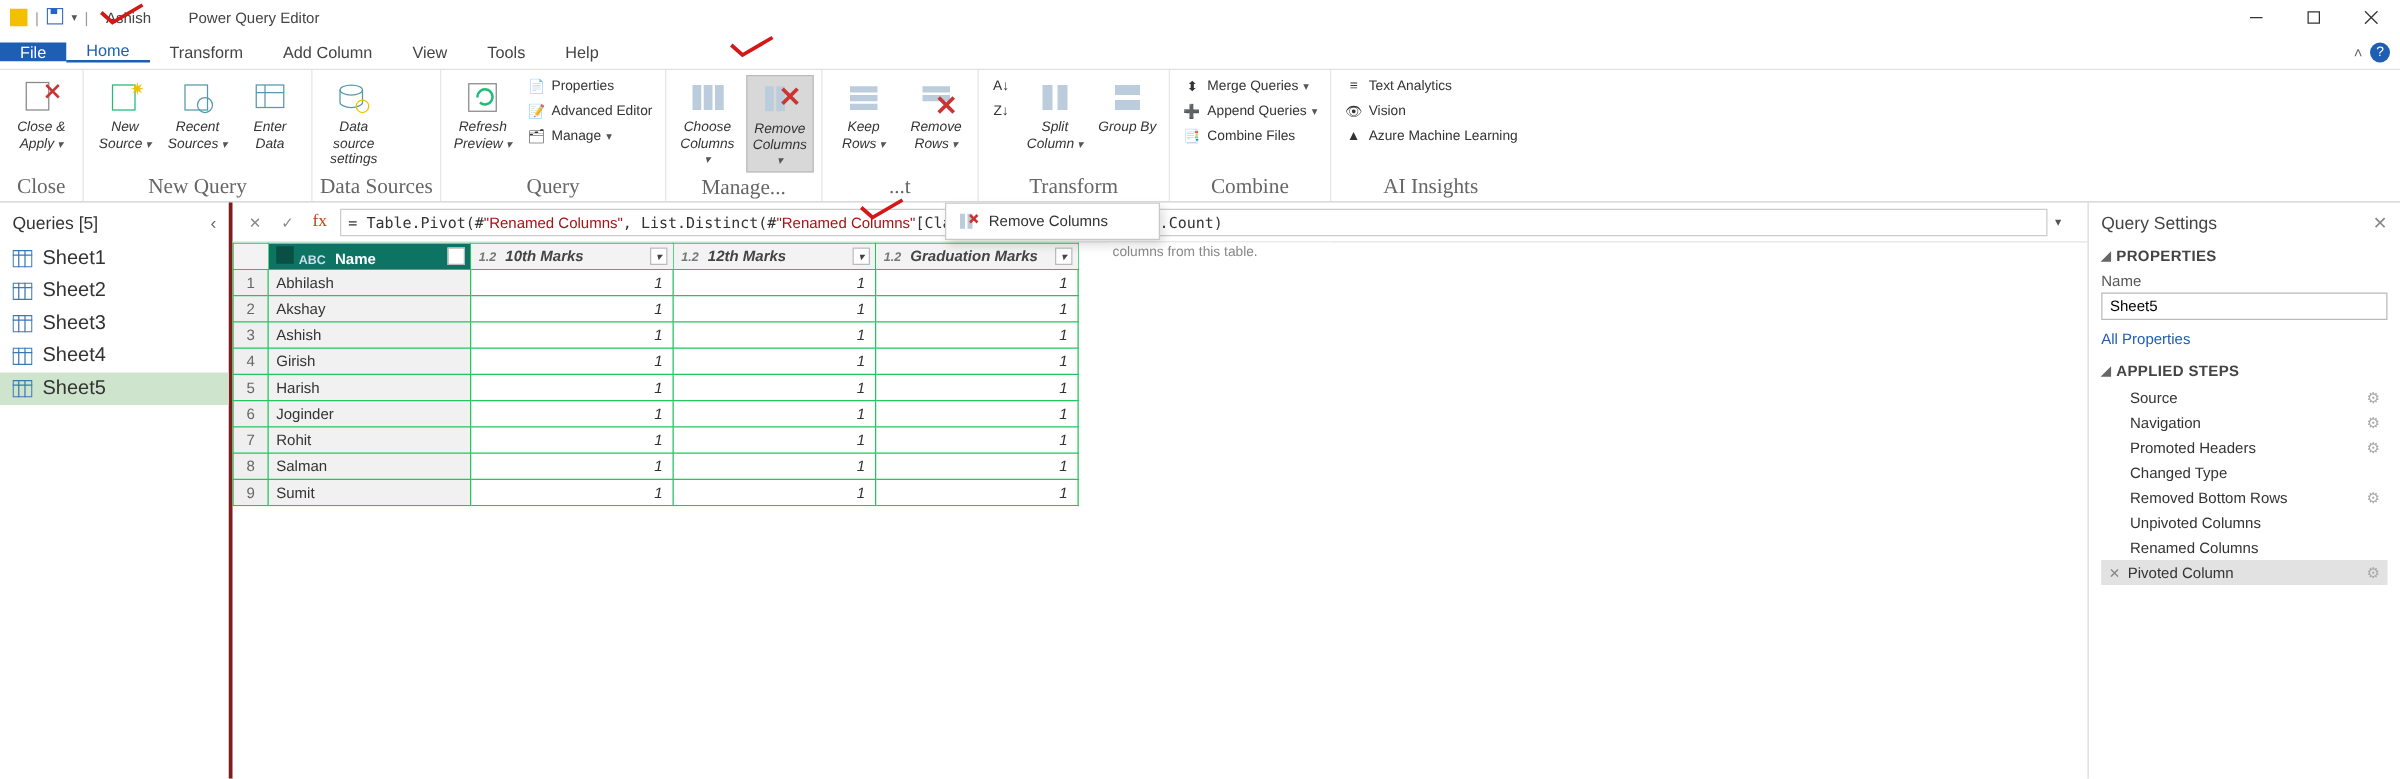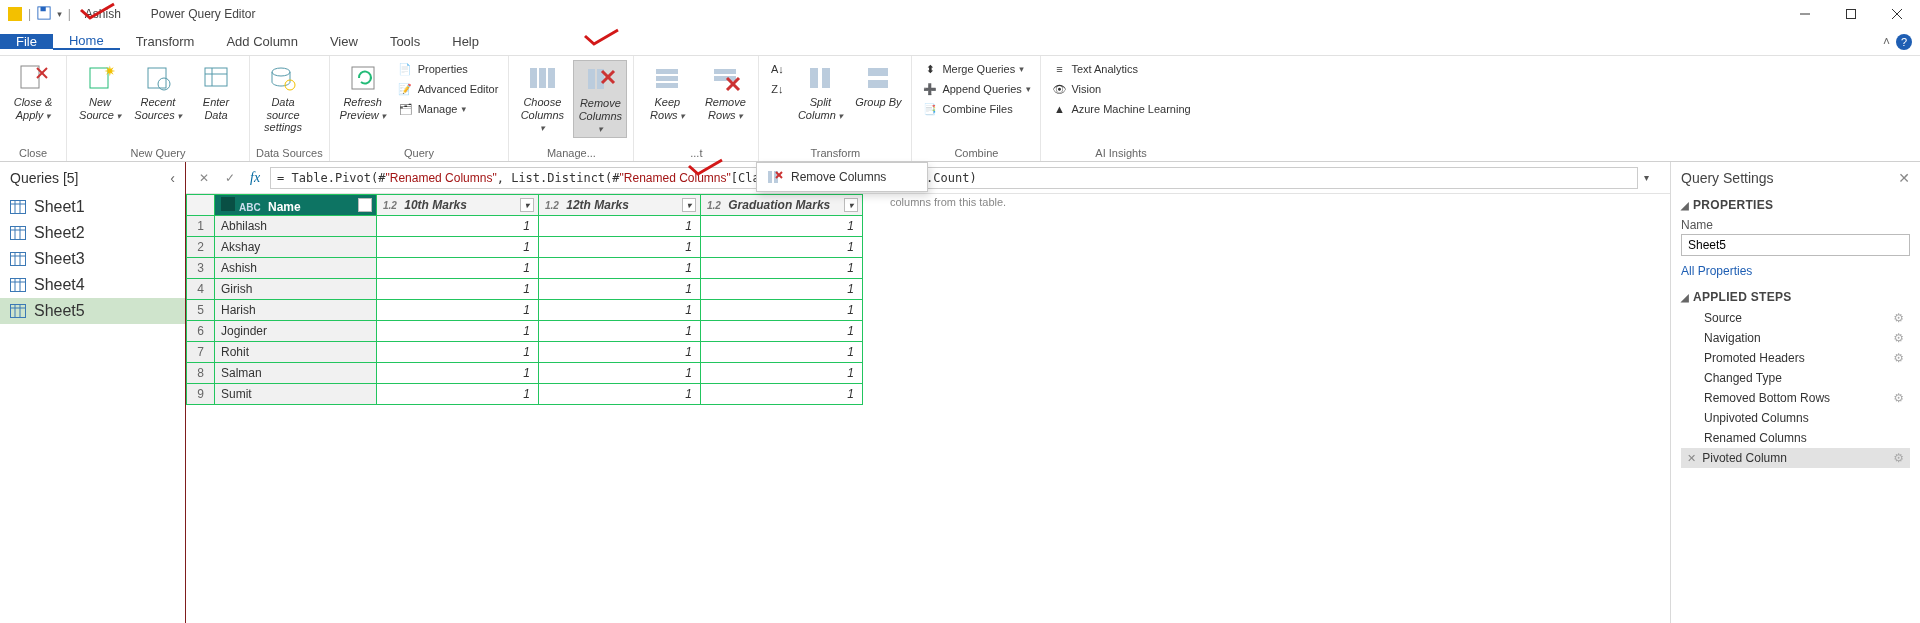--- a/index.html
+++ b/index.html
@@ -18,42 +18,42 @@
 .menubar { height:28px; display:flex; align-items:center; border-bottom:1px solid #e1e1e1; }
 .menu-file { background:#1e5eb3; color:#fff; padding:0 16px; display:flex; align-items:center; font-size:13px; }
 .menu-item { padding:0 16px; display:flex; align-items:center; font-size:13px; color:#444; }
 .menu-item.active { border-bottom:2px solid #1e5eb3; color:#1e5eb3; }
 .menubar-right { margin-left:auto; display:flex; align-items:center; padding-right:8px; gap:6px; }
 .help-circ { width:16px; height:16px; border-radius:50%; background:#1e5eb3; color:#fff; font-size:11px; display:flex; align-items:center; justify-content:center; }
 
 .ribbon { display:flex; align-items:stretch; border-bottom:1px solid #d0d0d0; height:106px; background:#fff; }
 .ribbon-group { display:flex; flex-direction:column; padding:4px 6px 2px 6px; border-right:1px solid #e6e6e6; }
 .ribbon-group-body { display:flex; align-items:flex-start; gap:4px; flex:1; }
-.ribbon-group-label { text-align:center; font-size:11px; color:#666; padding-top:2px; }
+.ribbon-group-label { text-align:center; font-size:17px; color:#666; padding-top:2px;font-family:Liberation Serif, serif; }
 .rbtn-big { display:flex; flex-direction:column; align-items:center; justify-content:flex-start; width:54px; padding:2px 2px; cursor:default; }
 .rbtn-big .icon { width:32px; height:32px; margin-bottom:2px; display:flex; align-items:center; justify-content:center; }
 .rbtn-big .lbl { font-size:11px; text-align:center; line-height:1.15;font-style:italic; }
 .rbtn-small-stack { display:flex; flex-direction:column; gap:2px; }
 .rbtn-small { display:flex; align-items:center; gap:4px; padding:1px 4px; font-size:11px; white-space:nowrap; }
 .rbtn-small .icon { width:16px; height:16px; display:flex; align-items:center; justify-content:center; }
 .rbtn-big.highlight { background:#d8d8d8; border:1px solid #bbb; }
 
 .workspace { display:flex; height:calc(623px - 28px - 28px - 106px); }
 
-.queries-panel { width:186px; border-right:1px solid #7f1d1d; display:flex; flex-direction:column; }
+.queries-panel { width:186px; border-right:3px solid #7f1d1d; display:flex; flex-direction:column; }
 .queries-header { padding:8px 10px; font-size:14px; color:#333; display:flex; align-items:center; }
 .queries-header .collapse { margin-left:auto; font-size:14px; color:#666; }
 .qitem { display:flex; align-items:center; gap:8px; padding:4px 10px; font-size:16px; }
 .qitem.active { background:#cfe4cc; }
 .qicon { width:16px; height:14px; }
 
 .main-panel { flex:1; display:flex; flex-direction:column; position:relative; }
 .formula-bar { display:flex; align-items:center; padding:4px 8px; gap:6px; border-bottom:1px solid #e3e3e3; height:32px; }
 .fb-btn { width:20px; height:20px; display:flex; align-items:center; justify-content:center; color:#888; }
-.fb-fx { font-style:italic; font-family:Georgia,serif; font-size:14px; color:#0369a1; padding:0 4px; }
+.fb-fx { font-family:Georgia,serif; font-size:14px; color:#c2410c; padding:0 4px; }
 .fb-input { flex:1; border:1px solid #ccc; padding:3px 6px; font-family:Consolas,monospace; font-size:12px; height:22px; display:flex; align-items:center; overflow:hidden; }
 .tok-str { color:#a31515; }
 .fb-expand { width:18px; font-size:10px; color:#555; }
 
 .grid { overflow:auto; }
 .grid table { border-collapse:collapse; }
 .grid th, .grid td { border:1px solid #22c55e; font-size:12px; height:21px; }
 .grid .rownum { width:28px; background:#efefef; text-align:center; color:#666; }
 .grid .name-col { width:162px; }
 .grid .num-col { width:162px; text-align:right; padding-right:8px; font-style:italic; color:#333; }

